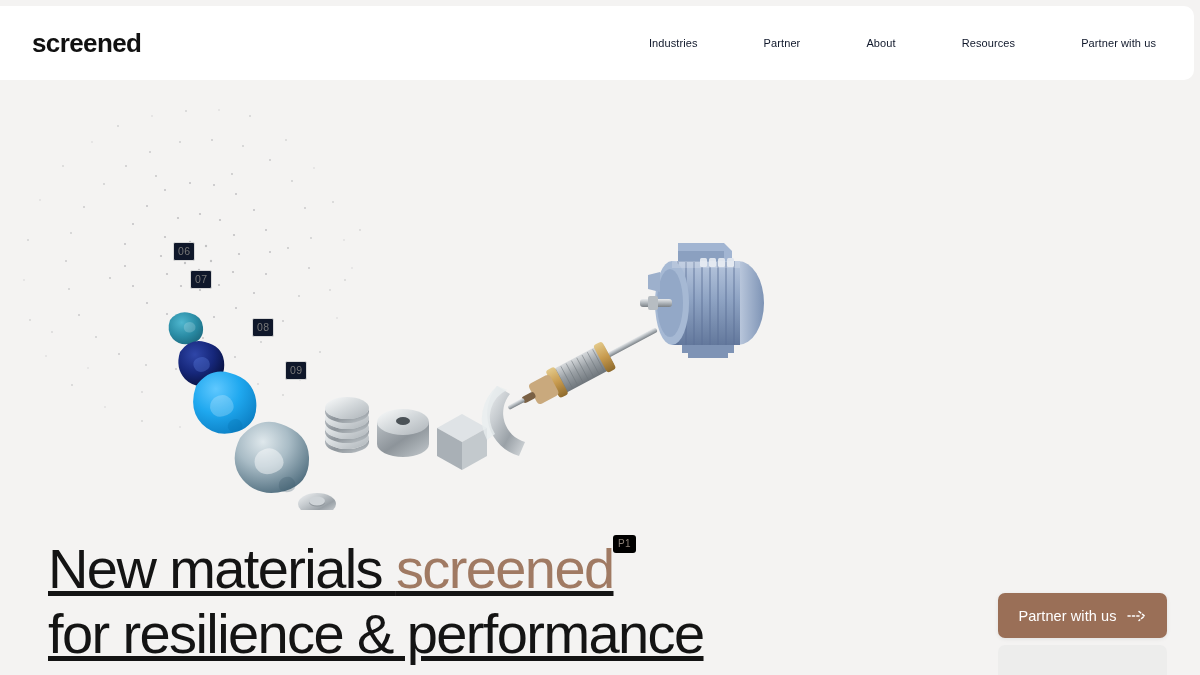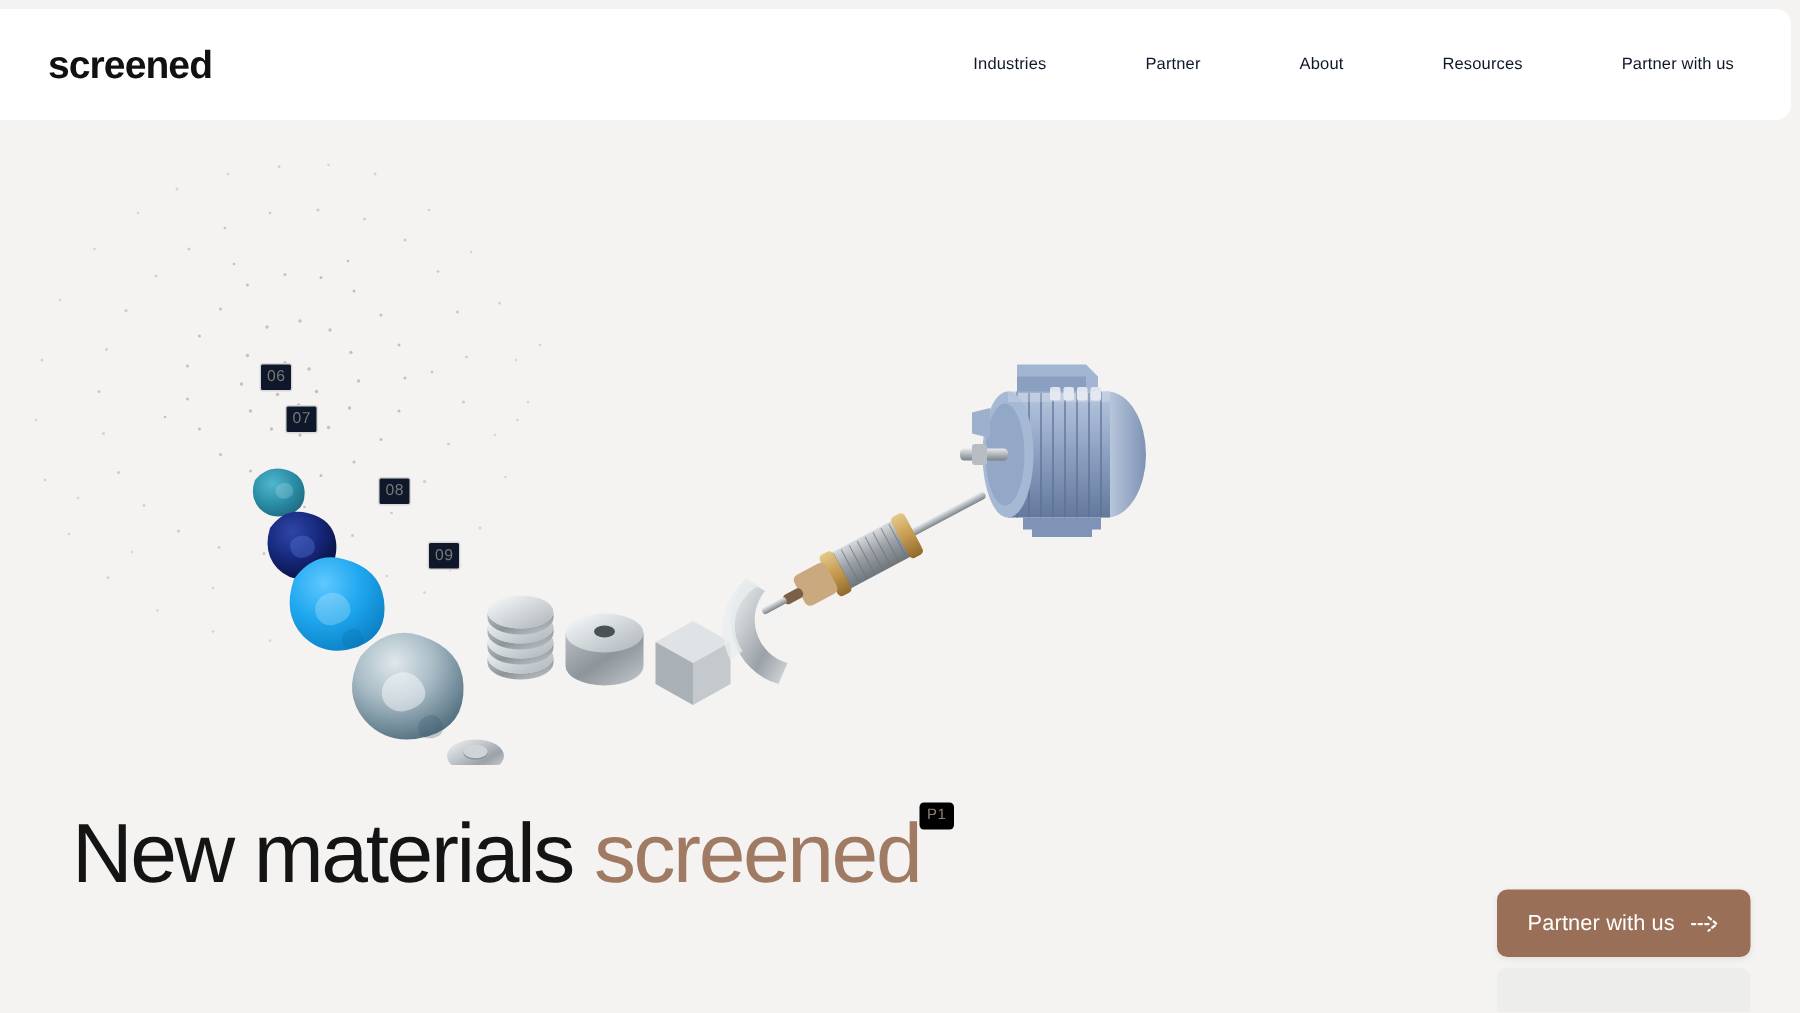--- a/index.html
+++ b/index.html
@@ -68,20 +68,21 @@
     position:absolute;
     left:48px;
     top:536px;
     font-size:56px;
     line-height:65px;
     letter-spacing:-1.6px;
     color:#141414;
     font-weight:400;
     font-family:"Liberation Sans", sans-serif;
     white-space:nowrap;
+    text-decoration:underline;
   }
   .headline .accent { color:#a07a63; }
   .p1-badge {
     position:absolute;
     left:613px;
     top:535px;
     background:#000000;
     color:#8c8177;
     font-size:10px;
     line-height:1;
@@ -446,20 +447,21 @@
   </svg>
 
   <div class="blob-label" style="left:173px; top:162px;">06</div>
   <div class="blob-label" style="left:190px; top:190px;">07</div>
   <div class="blob-label" style="left:228px; top:238px;margin-left:24px;">08</div>
   <div class="blob-label" style="left:285px; top:264px;margin-top:17px;">09</div>
 </div>
 
 <h1 class="headline">
   <span>New materials </span><span class="accent">screened</span><br>
+  <span>for resilience &amp; performance</span>
 </h1>
 <div class="p1-badge">P1</div>
 
 <div class="cta-stack">
   <div class="cta-button">
     <span class="cta-label">Partner with us</span>
     <span class="cta-arrow">
       <svg width="20" height="14" viewBox="0 0 20 14">
         <line x1="1" y1="7" x2="14" y2="7" stroke="#ffffff" stroke-width="1.5" stroke-dasharray="2.2 2.2" stroke-linecap="round"></line>
         <path d="M12 2.5 L17.5 7 L12 11.5" fill="none" stroke="#ffffff" stroke-width="1.5" stroke-dasharray="2.2 2.2" stroke-linecap="round" stroke-linejoin="round"></path>

